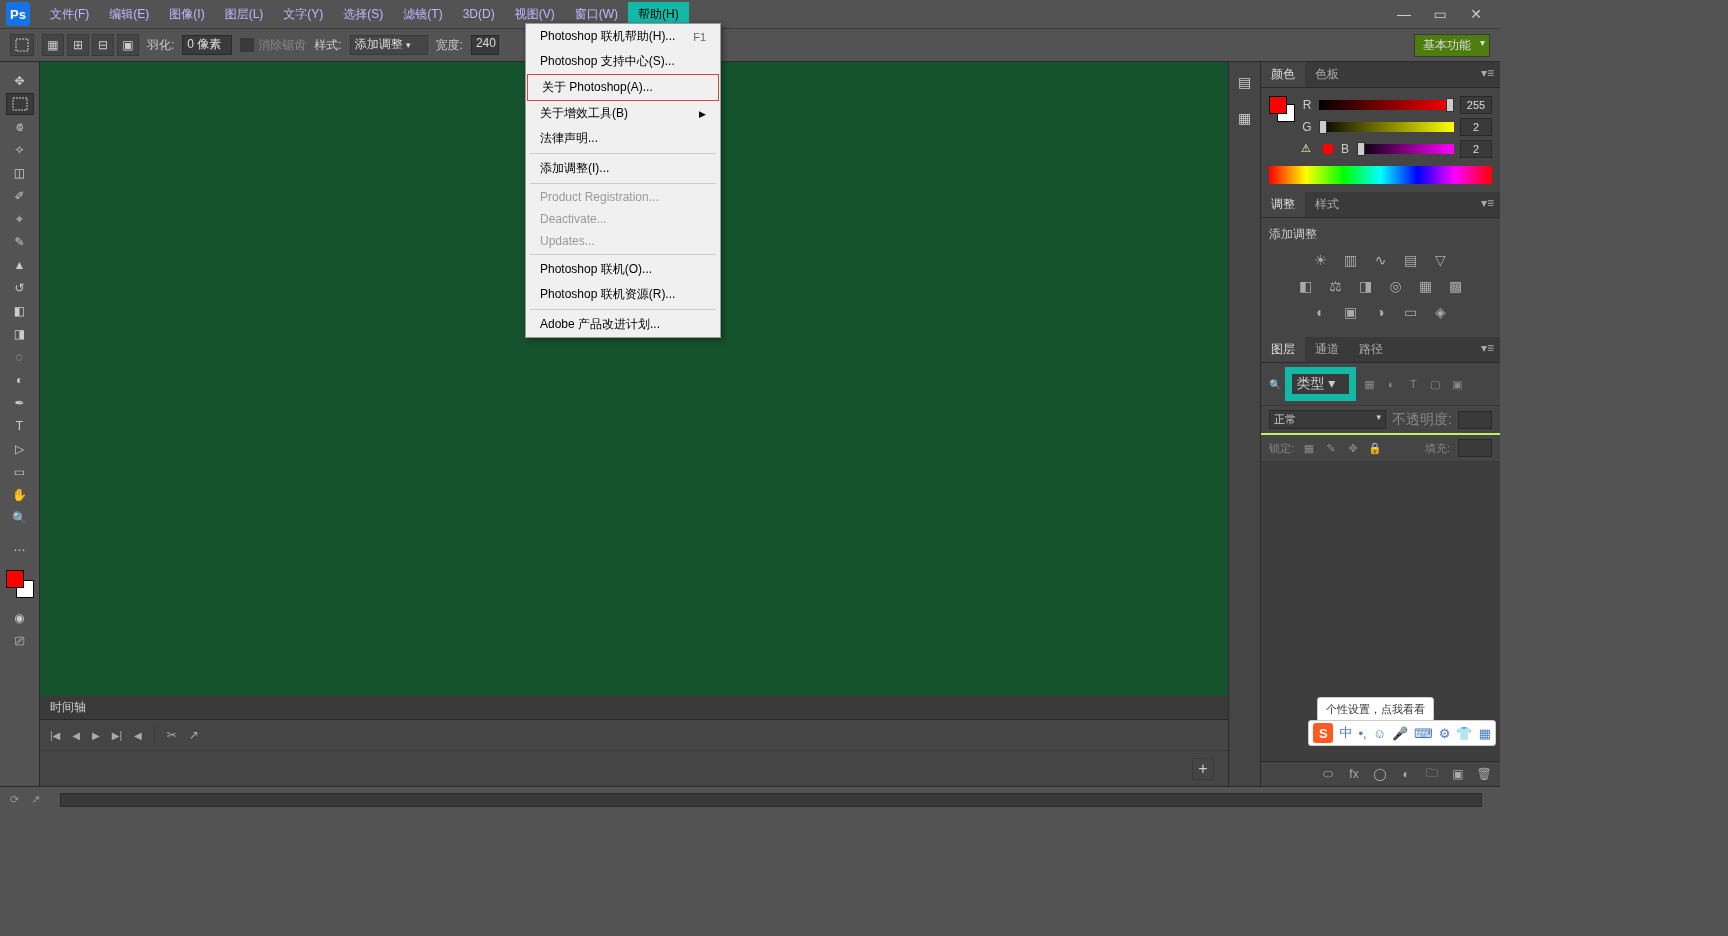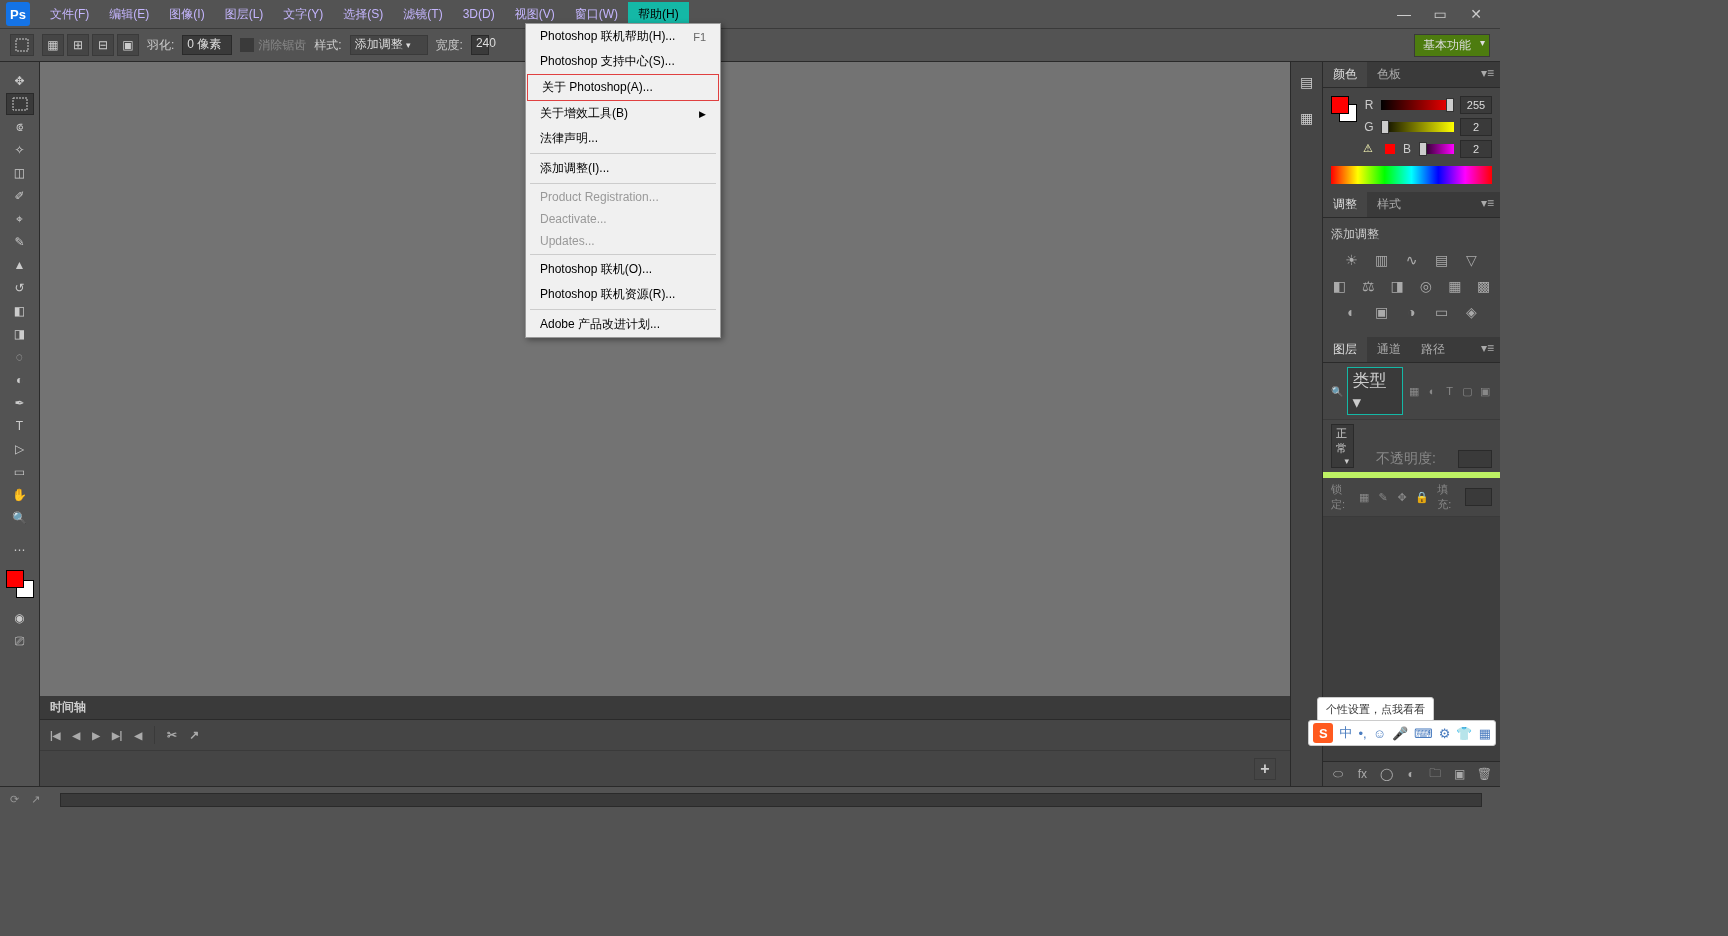--- a/index.html
+++ b/index.html
@@ -21,31 +21,31 @@
 .ob-workspace { margin-left: auto; background: #4d7c0f; border: 1px solid #3a3a3a; padding: 2px 18px 2px 8px; color: #ddd; position: relative; }
 .ob-workspace::after { content: "▾"; position: absolute; right: 4px; top: 2px; font-size: 10px; }
 .main { display: flex; height: calc(100% - 62px - 26px); position: relative; }
 .toolbar { width: 40px; background: #535353; border-right: 1px solid #2a2a2a; display: flex; flex-direction: column; align-items: center; padding-top: 8px; gap: 1px; }
 .tool { width: 28px; height: 22px; display: flex; align-items: center; justify-content: center; color: #ccc; }
 .tool.active { background: #3a3a3a; border: 1px solid #2a2a2a; }
 .tool-sep { height: 8px; }
 .swatches { position: relative; width: 28px; height: 28px; margin-top: 8px; }
 .swatch-fg { position: absolute; top: 0; left: 0; width: 18px; height: 18px; background: #f00; border: 1px solid #000; z-index: 2; }
 .swatch-bg { position: absolute; bottom: 0; right: 0; width: 18px; height: 18px; background: #fff; border: 1px solid #000; }
-.canvas { flex: 1; background: #737373; position: relative; font-weight: bold; }
+.canvas { flex: 1; background: #14532d; position: relative; }
 .timeline-bar { position: absolute; left: 0; right: 0; bottom: 0; background: #454545; }
 .timeline-title { background: #3a3a3a; padding: 3px 10px; border-bottom: 1px solid #2a2a2a; }
 .timeline-ctrls { display: flex; align-items: center; padding: 4px 10px; gap: 12px; color: #aaa; height: 30px; }
 .timeline-sep { width: 1px; height: 18px; background: #3a3a3a; }
 .timeline-track { height: 36px; border-top: 1px solid #3a3a3a; display: flex; align-items: center; justify-content: flex-end; padding-right: 14px; }
 .tl-arrow { font-size: 10px; color:#aaa; }
 .tl-add { width: 22px; height: 22px; border: 1px solid #3a3a3a; display: flex; align-items: center; justify-content: center; color: #ccc; font-size: 16px; }
 .mini-panel { width: 32px; background: #454545; border-left: 1px solid #2a2a2a; display: flex; flex-direction: column; align-items: center; padding-top: 10px; gap: 16px; }
 .mini-icon { width: 20px; height: 20px; color: #ccc; display: flex; align-items: center; justify-content: center; font-size: 14px; }
-.panels { width: 178px; background: #454545; border-left: 1px solid #2a2a2a; display: flex; flex-direction: column; }
+.panels { width: 240px; background: #454545; border-left: 1px solid #2a2a2a; display: flex; flex-direction: column; }
 .panel-tabs { display: flex; background: #3a3a3a; border-bottom: 1px solid #2a2a2a; }
 .panel-tab { padding: 4px 10px; color: #aaa; cursor: pointer; }
 .panel-tab.active { background: #454545; color: #ddd; }
 .panel-tab-menu { margin-left: auto; padding: 4px 6px; color: #aaa; }
 .color-panel { padding: 8px; }
 .color-row { display: flex; align-items: center; gap: 6px; margin-bottom: 4px; }
 .color-swatch-block { position: relative; width: 26px; height: 26px; }
 .cs-fg { position: absolute; top: 0; left: 0; width: 18px; height: 18px; background: #f00; border: 1px solid #000; z-index: 2; }
 .cs-bg { position: absolute; bottom: 0; right: 0; width: 18px; height: 18px; background: #fff; border: 1px solid #000; }
 .slider-lbl { width: 12px; text-align: center; color: #ccc; }
@@ -56,23 +56,23 @@
 .slider-thumb { position: absolute; top: -2px; width: 8px; height: 14px; background: #ccc; border: 1px solid #333; }
 .slider-val { width: 32px; height: 18px; background: #3a3a3a; border: 1px solid #2a2a2a; color: #ddd; text-align: center; font-size: 11px; line-height: 16px; }
 .warn-icon { width: 14px; height: 14px; margin-right: 2px; font-size: 11px; color: #ffb; }
 .spectrum { height: 18px; margin-top: 4px; background: linear-gradient(to right, #f00, #ff0, #0f0, #0ff, #00f, #f0f, #f00); }
 .adjust-panel { padding: 8px; }
 .adjust-title { color: #ccc; margin-bottom: 8px; }
 .adjust-row { display: flex; justify-content: center; gap: 12px; margin-bottom: 8px; color: #aaa; }
 .adjust-icon { width: 18px; height: 18px; display: flex; align-items: center; justify-content: center; font-size: 14px; }
 .layers-panel { flex: 1; display: flex; flex-direction: column; }
 .layers-filter { display: flex; align-items: center; padding: 4px 8px; gap: 4px; border-bottom: 1px solid #3a3a3a; }
-.lf-select { background: #3a3a3a; border: 1px solid #14b8a6; color: #ccc; padding: 1px 14px 1px 4px; font-size: 17px; position: relative; }
+.lf-select { background: #3a3a3a; border: 7px solid #14b8a6; color: #ccc; padding: 1px 14px 1px 4px; font-size: 14px; position: relative; }
 .lf-icon { width: 18px; height: 18px; color: #888; display: flex; align-items: center; justify-content: center; font-size: 11px; }
-.layers-blend { display: flex; align-items: flex-end; padding: 4px 8px; gap: 22px; border-bottom: 6px solid #bef264; }
+.layers-blend { display: flex; align-items: flex-end; padding: 4px 8px; gap: 6px; border-bottom: 2px solid #bef264; }
 .lb-select { flex: 1; background: #3a3a3a; border: 1px solid #2a2a2a; color: #ccc; padding: 1px 4px; font-size: 11px; }
 .lb-lbl { color: #888; font-size: 14px; }
 .lb-inp { width: 34px; height: 18px; background: #3a3a3a; border: 1px solid #2a2a2a; }
 .layers-lock { display: flex; align-items: center; padding: 4px 8px; gap: 8px; border-bottom: 1px solid #3a3a3a; color: #888; font-size: 11px; }
 .ll-icon { width: 14px; height: 14px; display: flex; align-items: center; justify-content: center; }
 .layers-body { flex: 1; background: #3e3e3e; }
 .layers-footer { display: flex; justify-content: flex-end; gap: 10px; padding: 4px 8px; color: #aaa; font-size: 12px; border-top: 1px solid #2a2a2a; }
 .lf-btn { width: 16px; height: 16px; display: flex; align-items: center; justify-content: center; }
 .statusbar { height: 26px; background: #535353; border-top: 1px solid #2a2a2a; display: flex; align-items: center; padding: 0 10px; gap: 12px; color: #999; font-size: 11px; }
 .statusbar .scroll { flex: 1; height: 14px; background: #3a3a3a; border: 1px solid #2a2a2a; margin: 0 8px; }
@@ -123,21 +123,21 @@
     <div class="ob-btn">⊞</div>
     <div class="ob-btn">⊟</div>
     <div class="ob-btn">▣</div>
   </div>
   <span class="ob-lbl">羽化:</span>
   <div class="ob-input">0 像素</div>
   <span><span class="ob-check"></span><span class="ob-lbl" style="color:#888">消除锯齿</span></span>
   <span class="ob-lbl">样式:</span>
   <div class="ob-select"><span>添加调整</span> <span style="font-size:9px">▾</span></div>
   <span class="ob-lbl">宽度:</span>
-  <div class="ob-input" style="width:18px">240</div>
+  <div class="ob-input" style="width:28px">240</div>
   <div class="ob-workspace">基本功能</div>
 </div>
 
 <div class="main">
 
   <div class="toolbar">
     <div class="tool">✥</div>
     <div class="tool active">
         <svg width="16" height="14">
           <rect x="1" y="1" width="14" height="12" fill="none" stroke="#ccc" stroke-dasharray="2 1"></rect>

